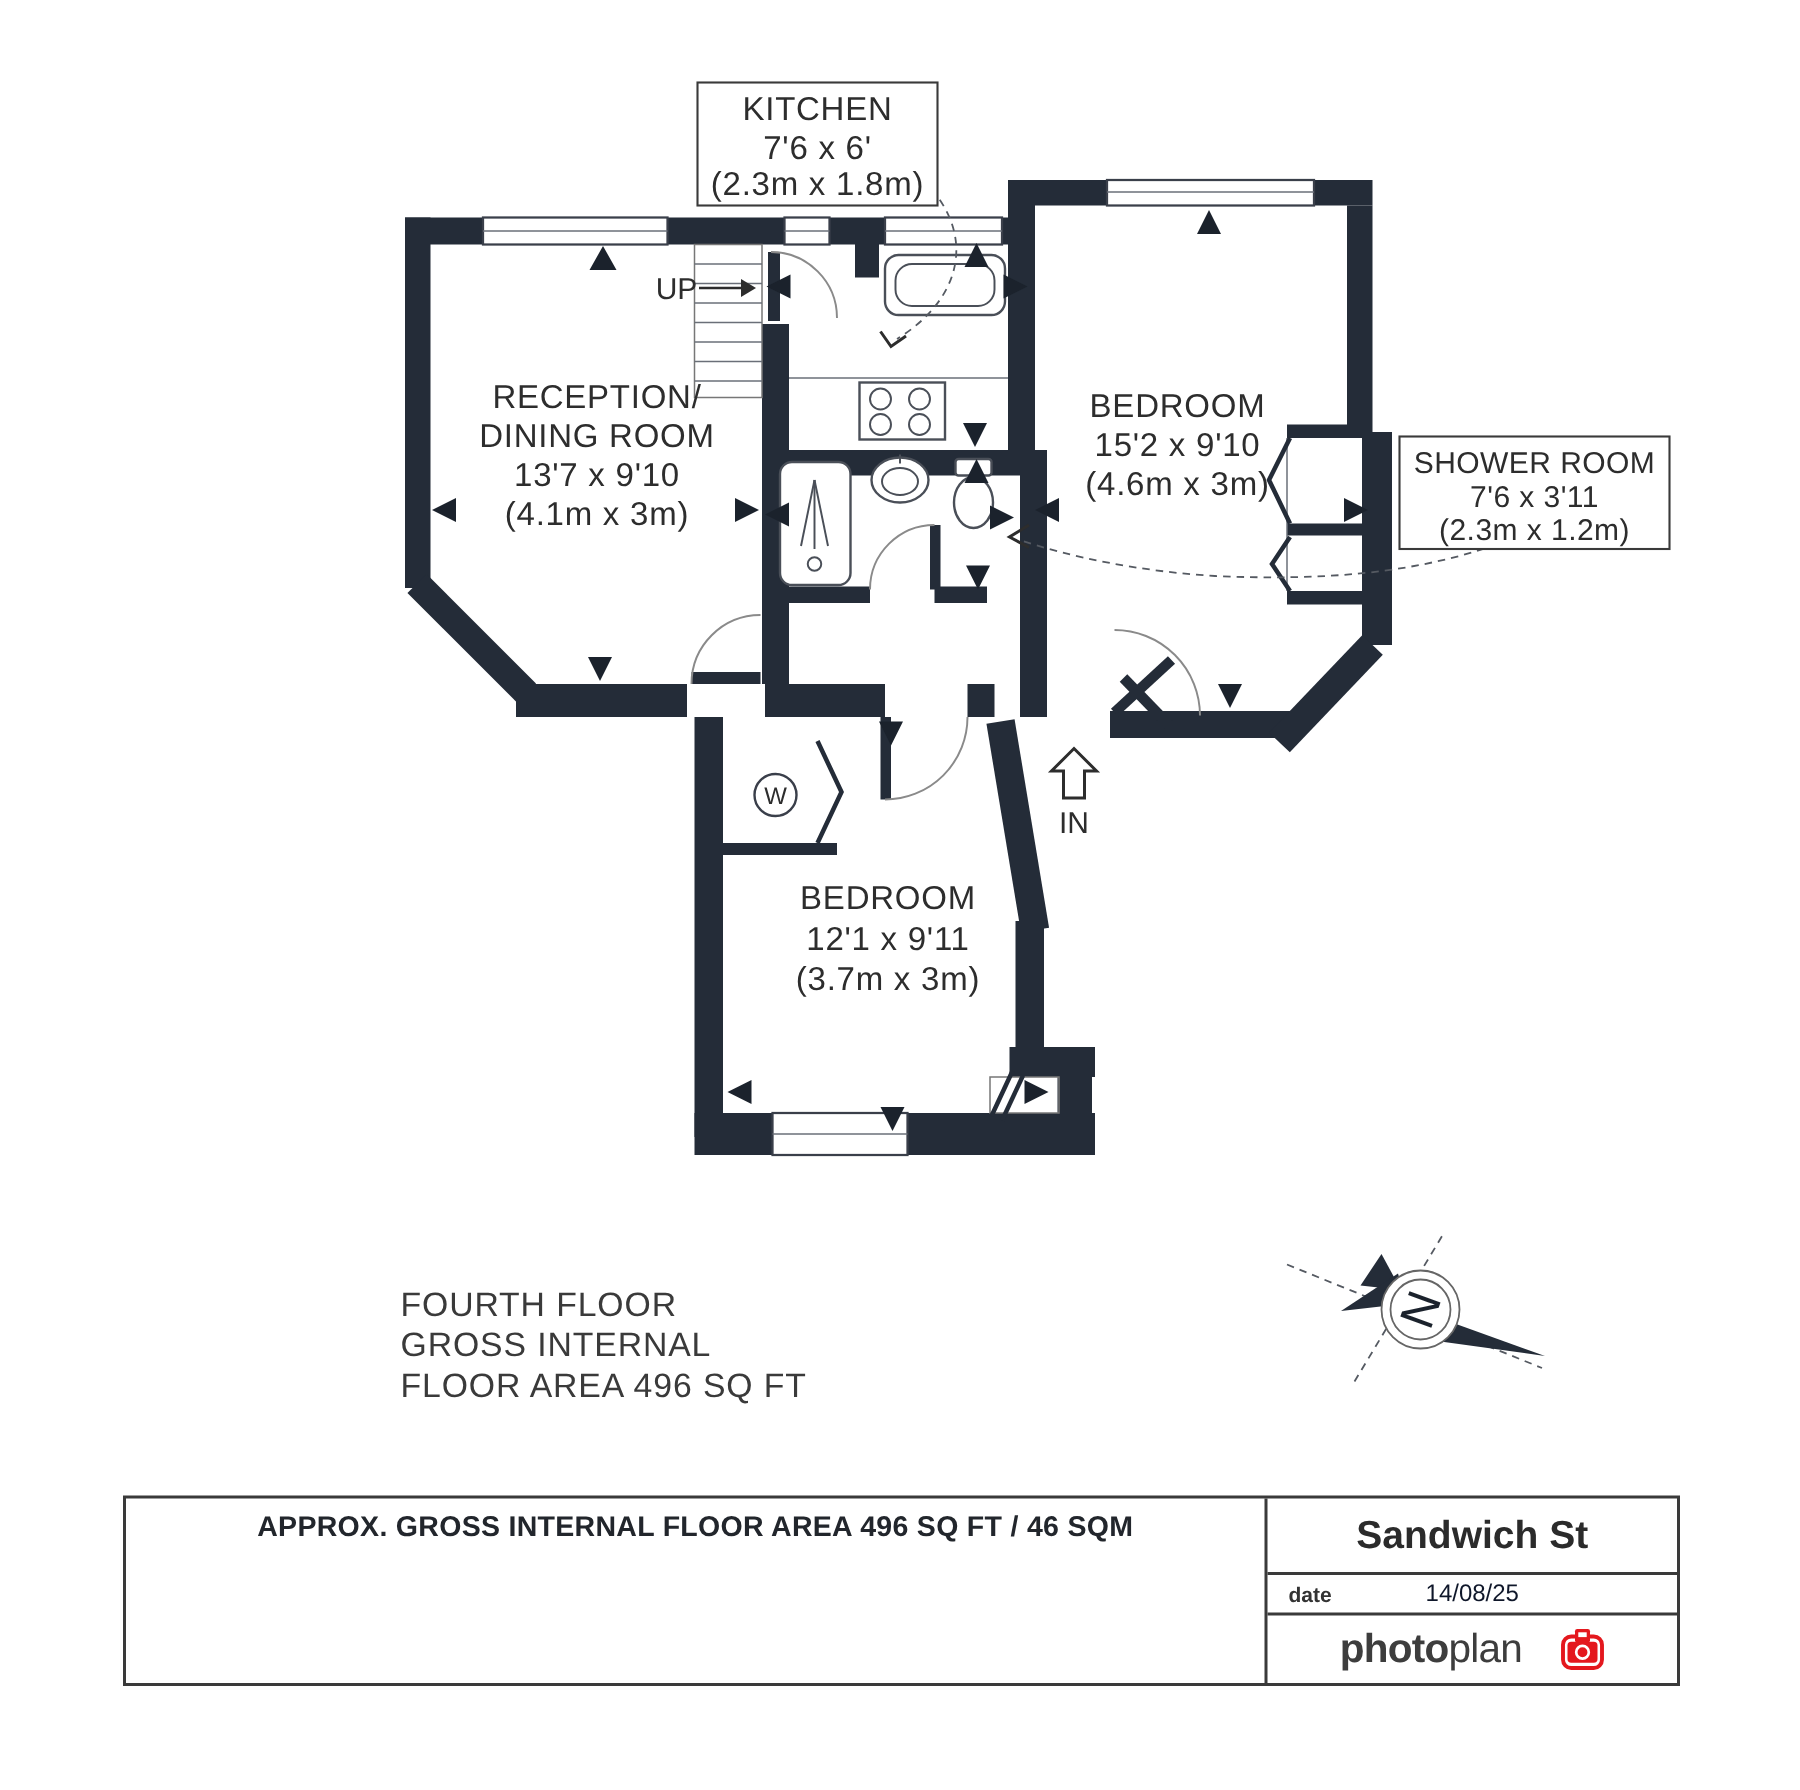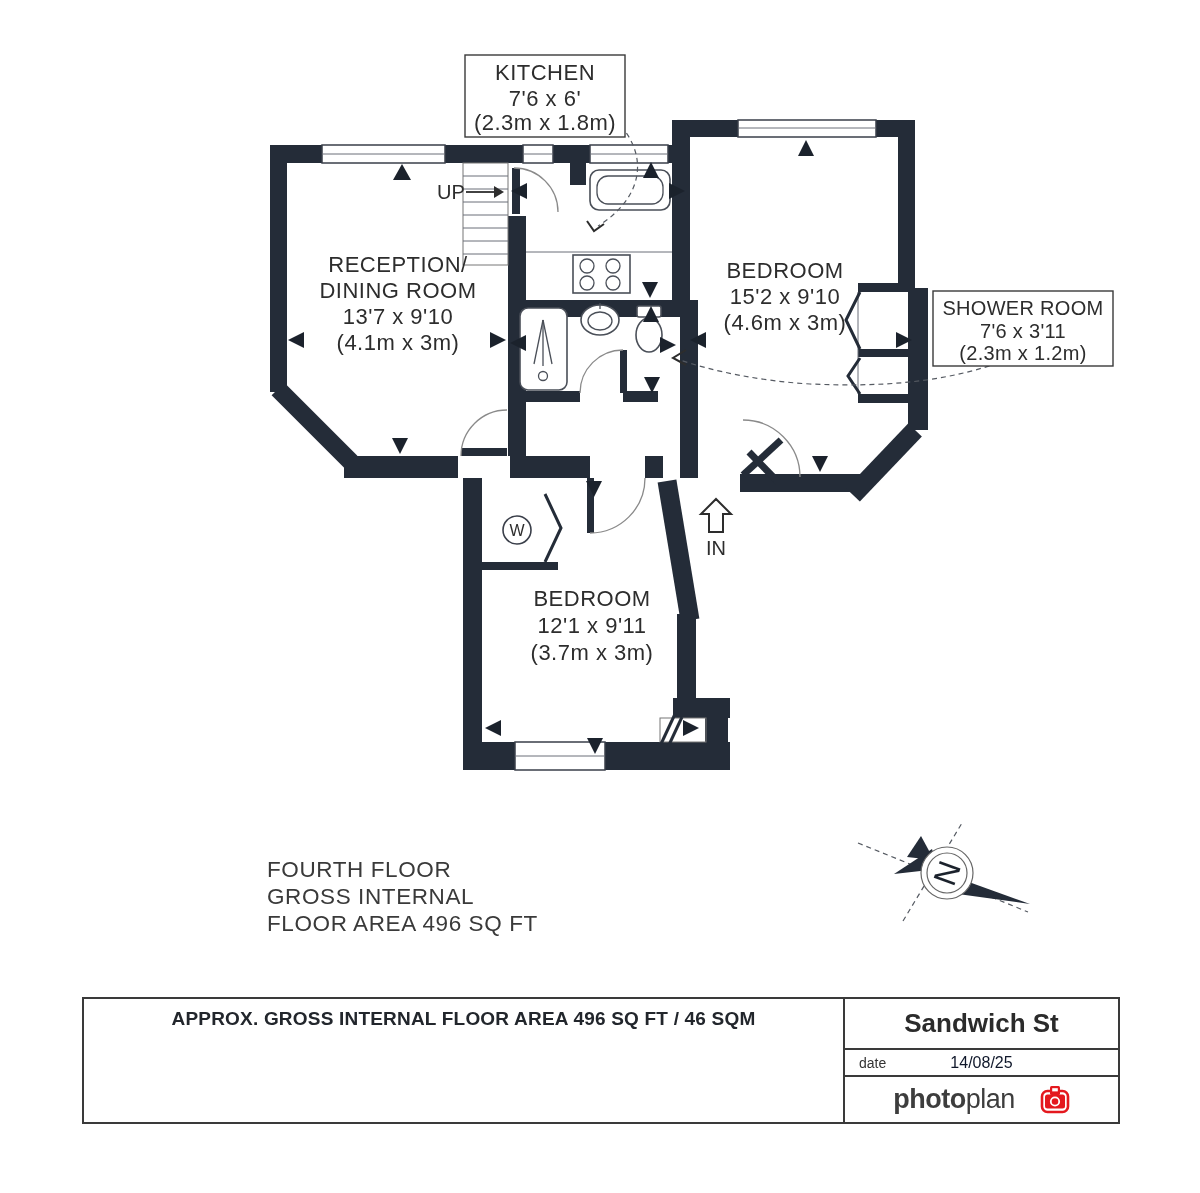--- a/index.html
+++ b/index.html
@@ -21,21 +21,21 @@
   .small{font-size:20px;fill:#2d2d2d;text-anchor:middle;}
 
   .footer{position:absolute;left:82px;top:997px;width:1034px;height:123px;
           border:2px solid #3a3a3a;display:flex;background:#fff;}
   .f-left{width:761px;border-right:2px solid #3a3a3a;text-align:center;box-sizing:border-box;padding-top:9px;}
   .f-header{font-weight:bold;font-size:19px;letter-spacing:.2px;color:#22262c;}
   .f-disc{font-size:16.5px;line-height:27px;margin-top:6px;color:#222;letter-spacing:-.1px;}
   .f-right{flex:1;display:flex;flex-direction:column;}
   .f-addr{height:49px;border-bottom:2px solid #3a3a3a;font-size:26px;line-height:48px;text-align:center;color:#2b2b2b;font-weight:bold;}
   .f-date{height:25px;border-bottom:2px solid #3a3a3a;position:relative;display:flex;align-items:center;}
-  .f-date-label{position:absolute;left:14px;font-size:14px;color:#333;}
+  .f-date-label{position:absolute;left:14px;font-size:14px;color:#333;font-weight:bold;}
   .f-date-value{width:100%;text-align:center;font-size:16px;color:#0f172a;}
   .f-logo{flex:1;display:flex;align-items:center;justify-content:center;gap:25px;}
   .logo-text{font-size:27px;color:#3d3d3d;letter-spacing:-.5px;}
   .logo-text b{font-weight:800;}
 </style>
 </head>
 <body>
 
 <div class="page">
 

